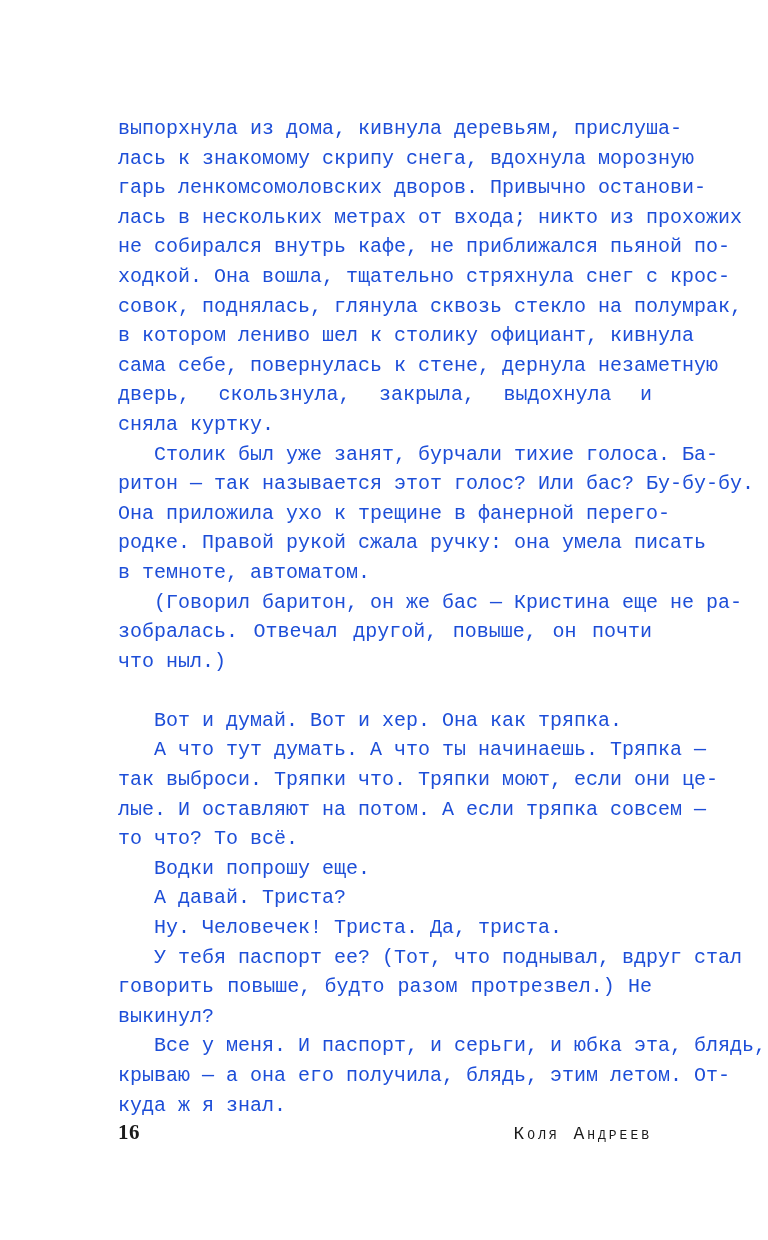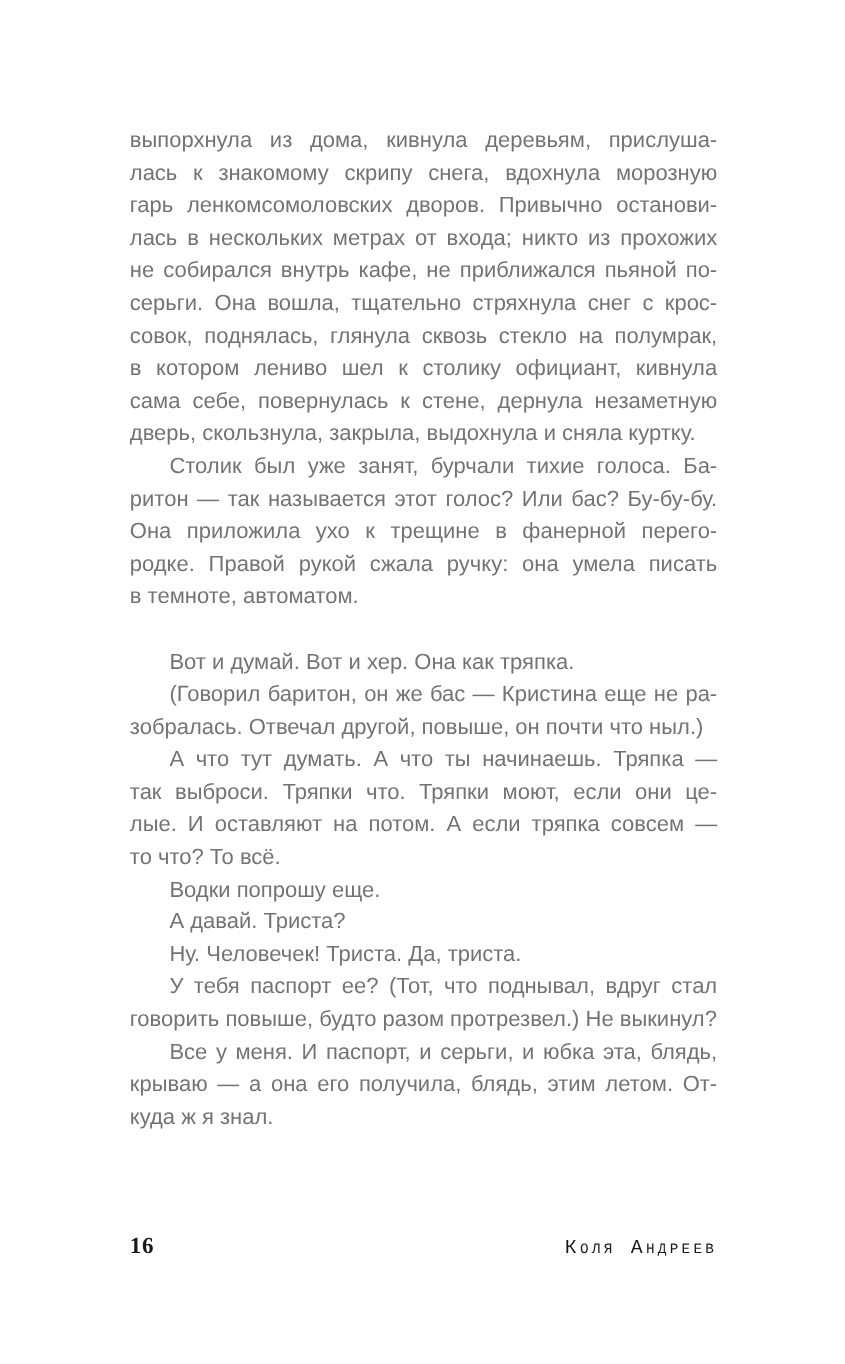--- a/index.html
+++ b/index.html
@@ -17,24 +17,24 @@
     width: 768px;
     height: 1240px;
     background: #ffffff;
     overflow: hidden;
   }
   .text-block {
     position: absolute;
     left: 118px;
     top: 114px;
     width: 534px;
-    font-family: Liberation Sans, sans-serif;
+    font-family: Liberation Mono, monospace;
     font-size: 20px;
     line-height: 29.6px;
-    color: #737373;
+    color: #1d4ed8;
   }
   .para {
     margin: 0;
   }
   .para.spaced {
     margin-top: 29.6px;
   }
   .line {
     text-align: justify;
     text-align-last: justify;
@@ -77,39 +77,39 @@
 <div class="page">
 
   <div class="text-block">
 
   <div class="para">
         <div class="line">выпорхнула из дома, кивнула деревьям, прислуша-</div>
         <div class="line">лась к знакомому скрипу снега, вдохнула морозную</div>
         <div class="line">гарь ленкомсомоловских дворов. Привычно останови-</div>
         <div class="line">лась в нескольких метрах от входа; никто из прохожих</div>
         <div class="line">не собирался внутрь кафе, не приближался пьяной по-</div>
-        <div class="line">серьги. Она вошла, тщательно стряхнула снег с крос-</div>
+        <div class="line">ходкой. Она вошла, тщательно стряхнула снег с крос-</div>
         <div class="line">совок, поднялась, глянула сквозь стекло на полумрак,</div>
         <div class="line">в котором лениво шел к столику официант, кивнула</div>
         <div class="line">сама себе, повернулась к стене, дернула незаметную</div>
         <div class="line last">дверь, скользнула, закрыла, выдохнула и сняла куртку.</div>
       </div>
       <div class="para">
         <div class="line indented">Столик был уже занят, бурчали тихие голоса. Ба-</div>
         <div class="line">ритон — так называется этот голос? Или бас? Бу-бу-бу.</div>
         <div class="line">Она приложила ухо к трещине в фанерной перего-</div>
         <div class="line">родке. Правой рукой сжала ручку: она умела писать</div>
         <div class="line last">в темноте, автоматом.</div>
       </div>
-      <div class="para spaced">
-        <div class="line last indented">Вот и думай. Вот и хер. Она как тряпка.</div>
-      </div>
       <div class="para">
         <div class="line indented">(Говорил баритон, он же бас — Кристина еще не ра-</div>
         <div class="line last">зобралась. Отвечал другой, повыше, он почти что ныл.)</div>
+      </div>
+      <div class="para spaced">
+        <div class="line last indented">Вот и думай. Вот и хер. Она как тряпка.</div>
       </div>
       <div class="para">
         <div class="line indented">А что тут думать. А что ты начинаешь. Тряпка —</div>
         <div class="line">так выброси. Тряпки что. Тряпки моют, если они це-</div>
         <div class="line">лые. И оставляют на потом. А если тряпка совсем —</div>
         <div class="line last">то что? То всё.</div>
       </div>
       <div class="para">
         <div class="line last indented">Водки попрошу еще.</div>
       </div>

